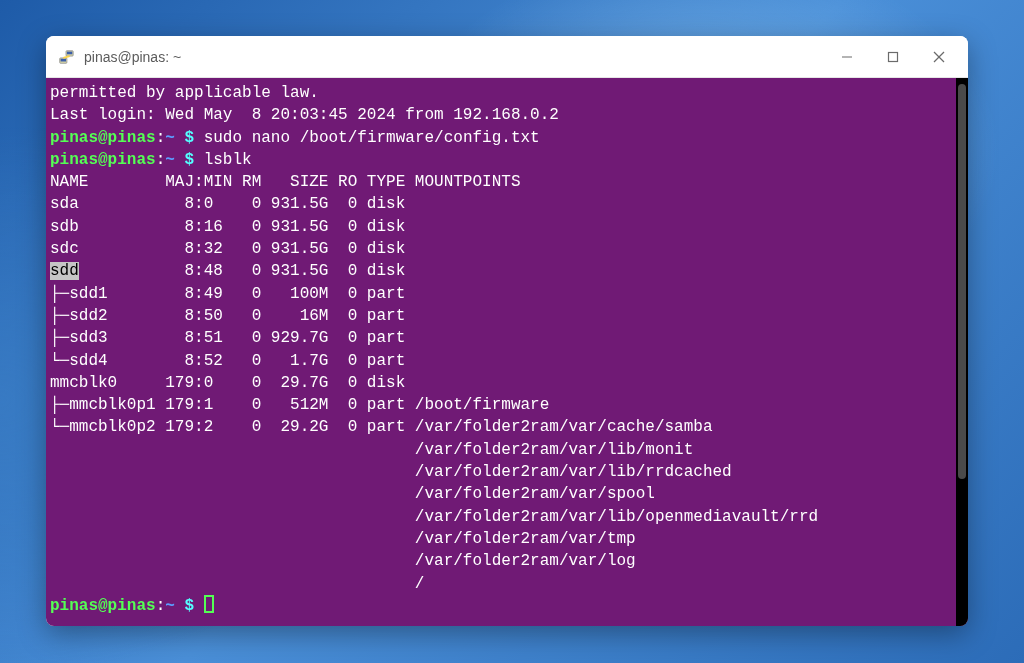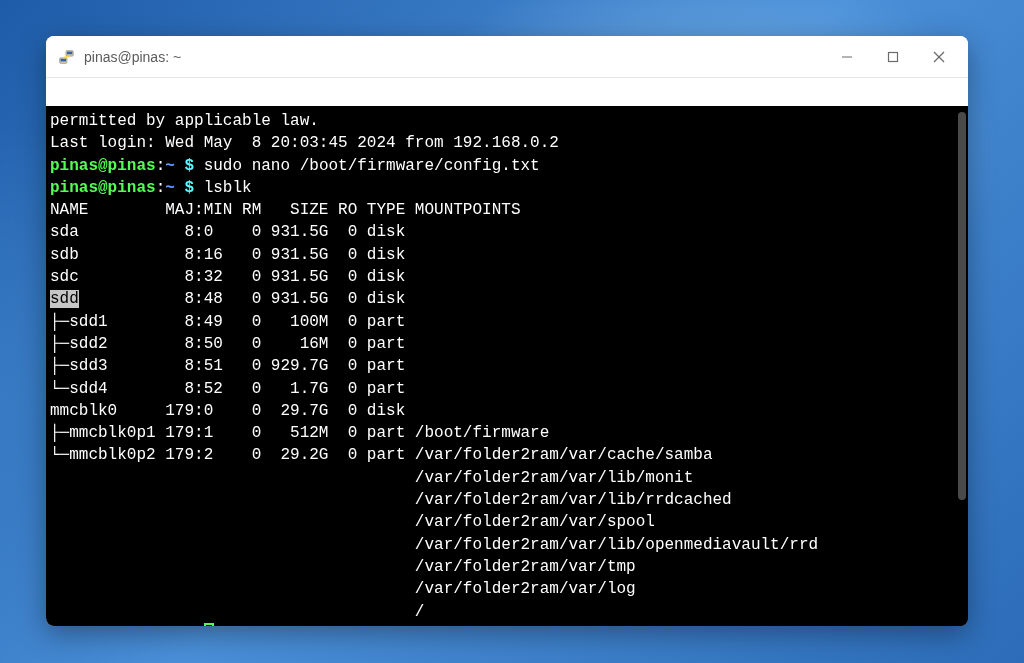--- a/index.html
+++ b/index.html
@@ -32,21 +32,20 @@
     left: 46px;
     top: 36px;
     width: 922px;
     height: 590px;
     background: #fff;
     border-radius: 8px;
     box-shadow: 0 8px 28px rgba(0,0,0,.35);
     display: flex;
     flex-direction: column;
     overflow: hidden;
-    gap: 28px;
   }
   .titlebar {
     height: 42px;
     display: flex;
     align-items: center;
     background: #fff;
     border-bottom: 1px solid #e6e6e6;
     padding: 0 6px 0 10px;
   }
   .title-icon {
@@ -69,21 +68,21 @@
     width: 46px;
     height: 42px;
     display: flex;
     align-items: center;
     justify-content: center;
     cursor: pointer;
     color: #6b6b6b;
   }
   .terminal-wrap {
     flex: 1;
-    background: #000000;
+    background: #701a75;
     position: relative;
     display: flex;
     justify-content: flex-end;
   }
   .terminal {
     flex: 1;
     color: #fff;
     font-family: "Consolas", "Menlo", "Courier New", monospace;
     font-size: 16px;
     line-height: 22.3px;

